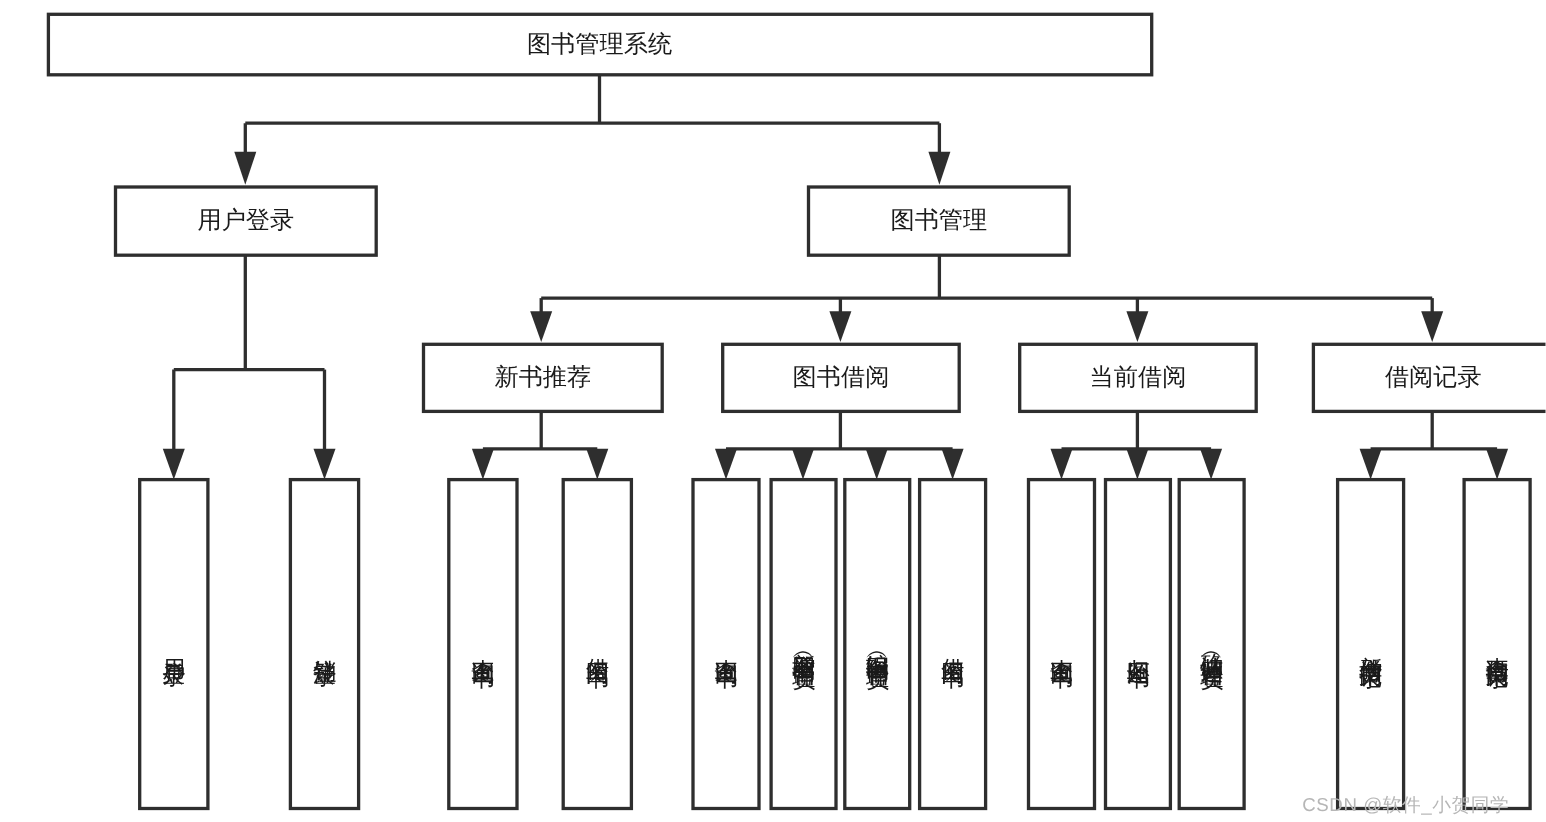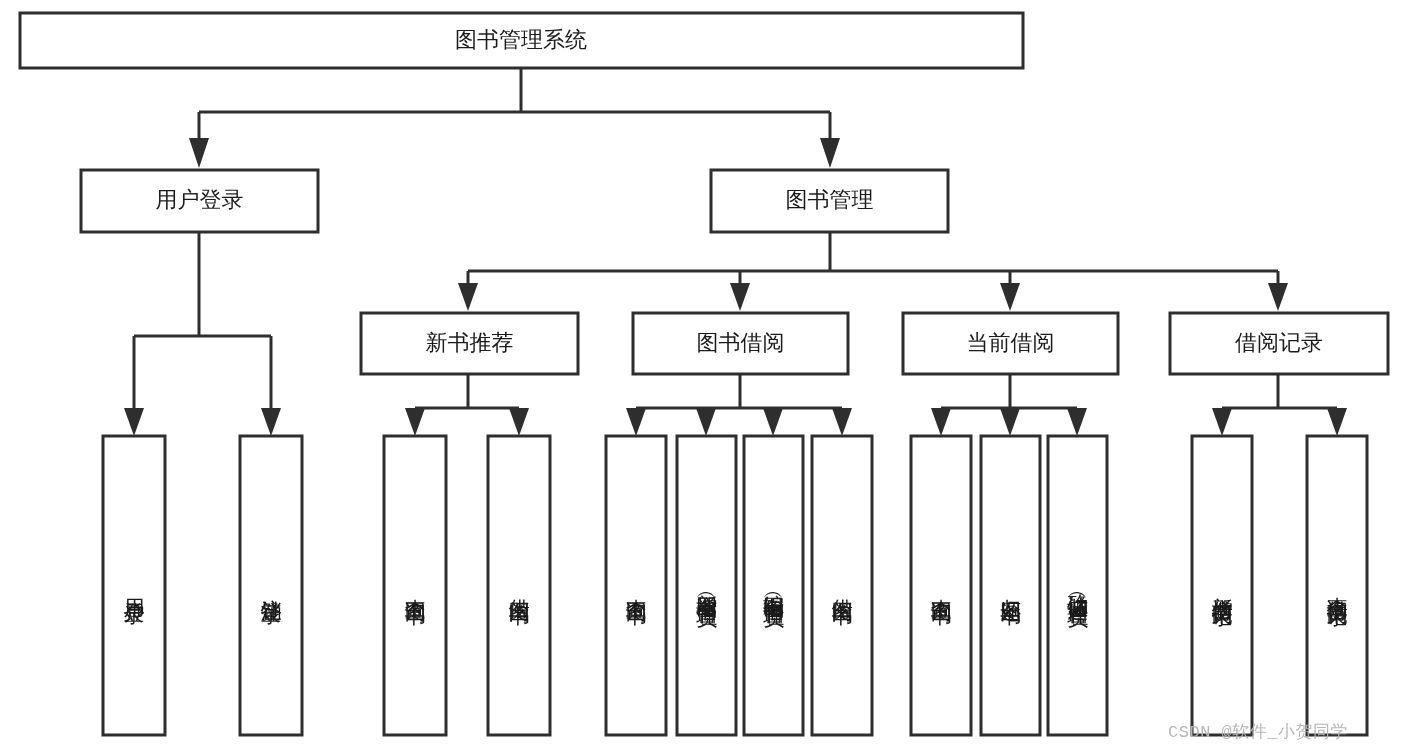--- a/index.html
+++ b/index.html
@@ -11,20 +11,21 @@
     width: 1405px;
     height: 747px;
     font-family: "DejaVu Sans", "Liberation Sans", sans-serif;
     overflow: hidden;
     position: relative;
   }
   #diagram-root {
     position: relative;
     width: 1356px;
     height: 747px;
+    margin-left: 24px;
   }
   svg.diagram {
     position: absolute;
     top: 0;
     left: 0;
     width: 1405px;
     height: 747px;
   }
   .node-box {
     fill: #ffffff;
@@ -60,21 +61,21 @@
     align-items: center;
     justify-content: center;
     text-align: center;
     white-space: nowrap;
     user-select: none;
   }
   .watermark {
     position: absolute;
     right: 8px;
     bottom: 4px;
-    font-family: Liberation Mono, monospace;
+    font-family: Liberation Sans, sans-serif;
     font-size: 17px;
     color: #b6b6b6;
     white-space: nowrap;
     letter-spacing: 0.5px;
   }
 </style>
 </head>
 <body>
 
 <div id="diagram-root">

